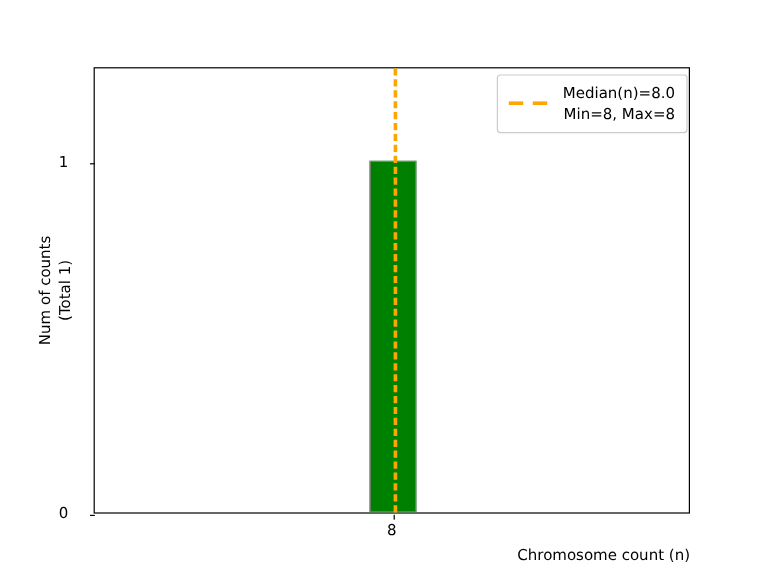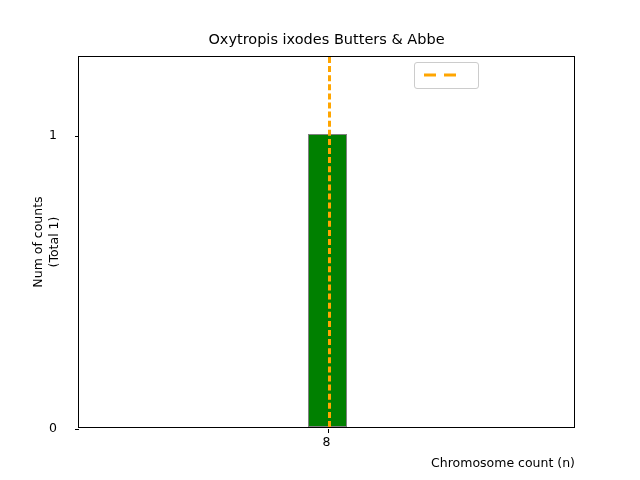--- a/index.html
+++ b/index.html
@@ -166,21 +166,20 @@
     text-align: right;
     line-height: 17px;
   }
   .legend-text .lt-line { display: block; }
 </style>
 </head>
 <body>
 
 <div id="figure">
 
-  <div id="chart-title">Oxytropis ixodes Butters &amp; Abbe</div>
 
   <div id="plot-area">
     <div id="bars-layer">
         <div class="bar" style="left: 228.62px; width: 39.76px; height: 292.913px; background: rgb(0, 128, 0); border: 1.3px solid rgb(128, 128, 128);"></div>
       </div>
     <div id="annotations-layer">
         <div class="median-line" style="left: 248.5px; border-left-color: rgb(255, 165, 0);"></div>
       </div>
     <div id="yticks-layer">
         <div class="ytick-mark" style="top: 372px;"></div>
@@ -206,17 +205,19 @@
 
   <div id="xlabel">Chromosome count (n)</div>
 
   <div id="legend">
     <div class="legend-row">
       <span class="legend-swatch">
         <span class="dash d1" style="border-top-color: rgb(255, 165, 0);"></span>
           <span class="dash d2" style="border-top-color: rgb(255, 165, 0);"></span>
       </span>
       <span class="legend-text">
+        <span class="lt-line">Median(n)=8.0</span>
+        <span class="lt-line">Min=8, Max=8</span>
       </span>
     </div>
   </div>
 
 </div>
 
 </body></html>

